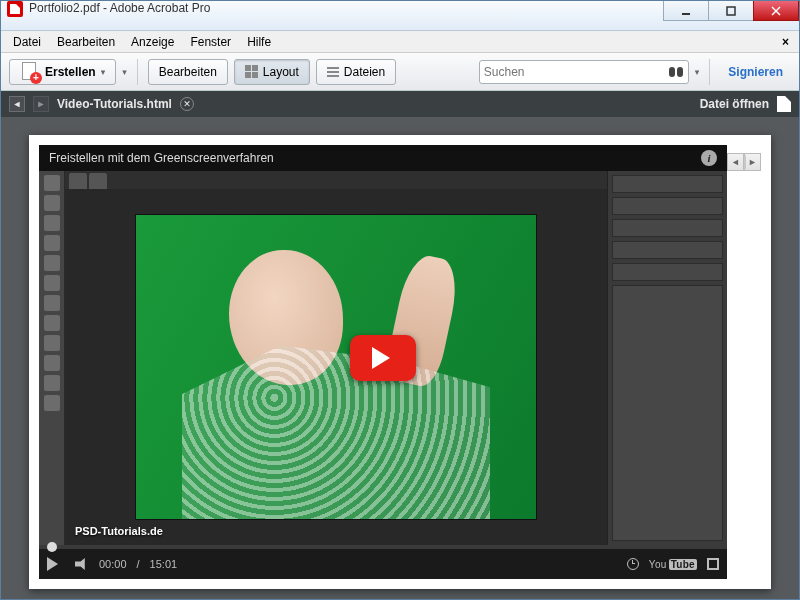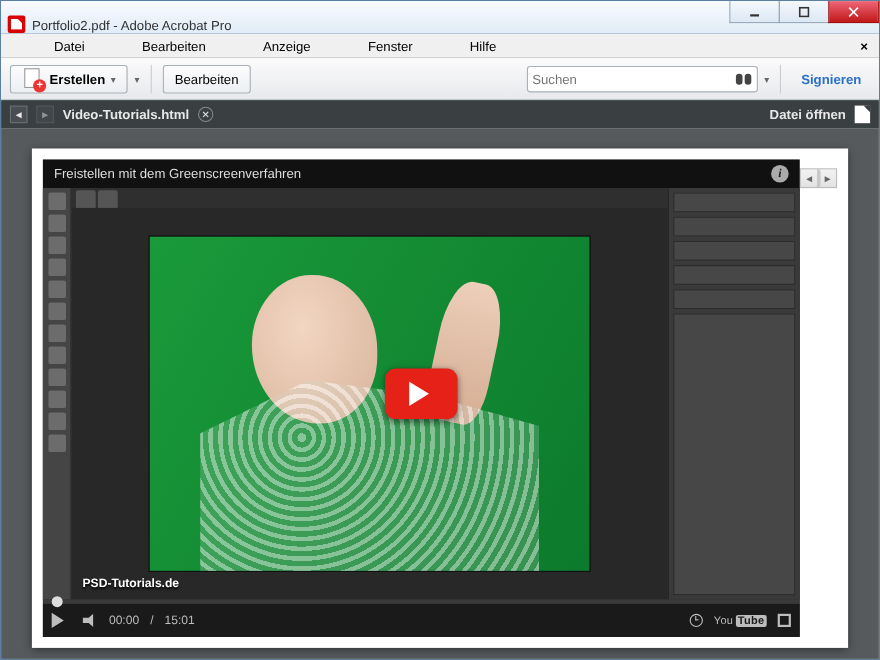--- a/index.html
+++ b/index.html
@@ -1,30 +1,30 @@
 <!DOCTYPE html>
 <html><head>
 <meta charset="utf-8">
 <style>
 * { margin:0; padding:0; box-sizing:border-box; font-family:"Segoe UI",Tahoma,sans-serif; }
 body { background:#d4e4f0; width:800px; height:600px; overflow:hidden; }
 
 .window { width:800px; height:600px; background:#fff; border:1px solid #5a7fa0; display:flex; flex-direction:column; }
 
-.titlebar { height:30px; background:linear-gradient(#f8fbfe,#e1ecf7); display:flex; align-items:flex-end; padding:0 0 0 6px; border-bottom:1px solid #b8c8d8; }
+.titlebar { height:30px; background:linear-gradient(#f8fbfe,#e1ecf7); display:flex; align-items:flex-start; padding:0 0 0 6px; border-bottom:1px solid #b8c8d8; }
 .titlebar .app-icon { width:16px; height:16px; background:#d80000; border-radius:2px; margin-right:6px; position:relative; }
 .titlebar .app-icon::after { content:""; position:absolute; inset:3px; background:#fff; clip-path:polygon(0 0,60% 0,100% 40%,100% 100%,0 100%); }
 .titlebar .title { font-size:12px; color:#333; flex:1; }
 .winbtns { display:flex; align-self:flex-start; }
 .winbtn { width:46px; height:20px; display:flex; align-items:center; justify-content:center; font-size:10px; background:linear-gradient(#f4f8fc,#dce8f4); border:1px solid #9ab; border-top:none; margin-left:-1px; }
 .winbtn.close { background:linear-gradient(#e67,#c01818); color:#fff; border-color:#a01010; border-top-right-radius:0; }
 .winbtn svg { display:block; }
 
 .menubar { height:22px; background:#f0f0f0; border-bottom:1px solid #ccc; display:flex; align-items:center; padding:0 4px; font-size:12px; }
-.menubar .mi { padding:2px 8px; cursor:default;margin-left:36px; }
+.menubar .mi { padding:2px 8px; cursor:default; }
 .menubar .spacer { flex:1; }
 .menubar .xbtn { padding:0 6px; font-weight:bold; cursor:default; }
 
 .toolbar { height:38px; background:linear-gradient(#fbfbfc,#e7e9ec); border-bottom:1px solid #bcc; display:flex; align-items:center; padding:0 8px; gap:6px; font-size:12px; }
 .tbtn { height:26px; padding:0 10px; border:1px solid #a8b0b8; border-radius:3px; background:linear-gradient(#fdfdfe,#eceef1); display:flex; align-items:center; gap:5px; cursor:default; }
 .tbtn.active { background:linear-gradient(#e2e8ee,#d0d8e0); box-shadow:inset 0 1px 2px rgba(0,0,0,.15); }
 .tbtn .caret { font-size:9px; color:#666; }
 .vr { width:1px; height:26px; background:#c8ccd0; margin:0 4px; }
 .create-icon { width:20px; height:20px; position:relative; }
 .create-icon .doc { position:absolute; left:2px; top:0; width:14px; height:18px; background:#fff; border:1px solid #999; }
@@ -137,20 +137,37 @@
           <span class="plus">+</span>
         </span>
       <span style="font-weight:600">Erstellen</span>
       <span class="caret">▾</span>
     </div>
     <span class="caret" style="color:#666;font-size:9px">▾</span>
     <div class="vr"></div>
     <div class="tbtn">
       <span>Bearbeiten</span>
     </div>
+    <div class="tbtn active">
+      <span class="layout-icon">
+          <span></span>
+          <span></span>
+          <span></span>
+          <span></span>
+        </span>
+      <span>Layout</span>
+    </div>
+    <div class="tbtn">
+      <span class="files-icon">
+          <span></span>
+          <span></span>
+          <span></span>
+        </span>
+      <span>Dateien</span>
+    </div>
     <div class="search">
       <input placeholder="Suchen" style="">
       <span class="binoc"></span>
     </div>
     <span class="caret" style="color:#666;font-size:9px">▾</span>
     <div class="vr"></div>
     <div class="sign">Signieren</div>
   </div>
 
   <div class="tabstrip">

